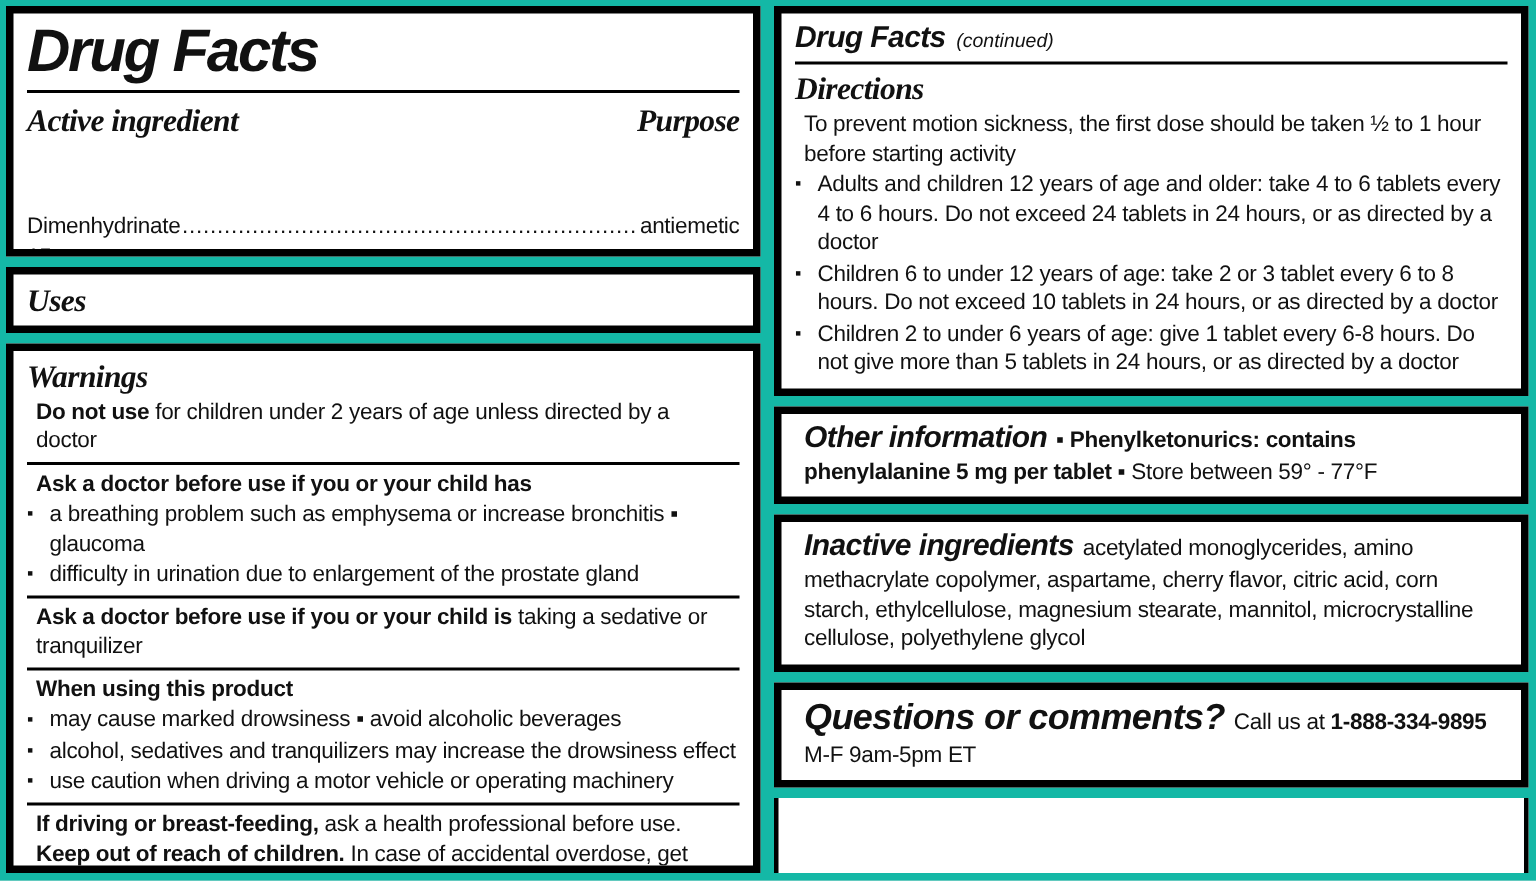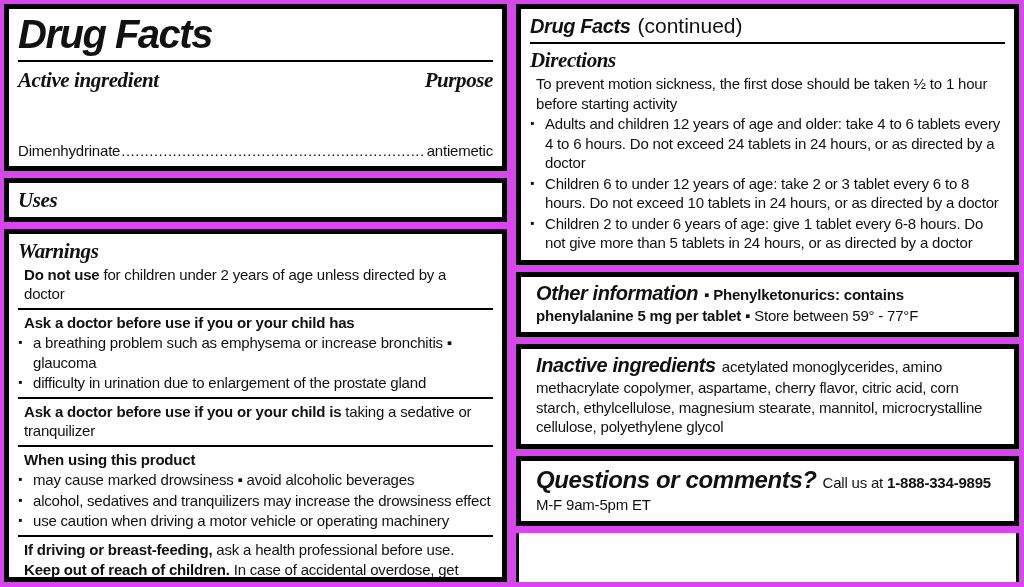--- a/index.html
+++ b/index.html
@@ -1,19 +1,19 @@
 <!DOCTYPE html>
 <html><head>
 <meta charset="utf-8">
 <style>
   * { margin:0; padding:0; box-sizing:border-box; }
   html,body { background:#e8e8e8; }
   body { font-family:"Liberation Sans", sans-serif; color:#111; }
   .page {
-    width:1024px; height:587px; background:#d946ef;
+    width:1024px; height:587px; background:#14b8a6;
     padding:4px 5px 5px 4px; display:flex; gap:9px;
   }
   .col { flex:1 1 0; display:flex; flex-direction:column; gap:7px; min-width:0; }
   .box {
     border:5px solid #000; background:#fff;
     padding:2px 9px 6px 9px; overflow:hidden;
   }
   .grow { flex:1 1 auto; }
   .rule { border:none; border-top:2px solid #000; margin:4px 0 3px 0; }
 
@@ -43,21 +43,21 @@
     content:"....................................................................................................................................................";
     letter-spacing:0.5px;
   }
 
   .bullet { display:flex; gap:5px; margin:1px 0; }
   .bullet .m { flex:0 0 10px; font-size:12px; line-height:1.6; }
   .bullet .t { flex:1 1 auto; font-size:15px; line-height:1.3; letter-spacing:-0.2px; }
 
   .cont-header { display:flex; align-items:baseline; gap:7px; padding-top:3px; }
   .cont-title { font-size:20px; font-weight:bold; font-style:italic; letter-spacing:-0.4px; }
-  .cont-note { font-size:21px; }
+  .cont-note { font-size:13px;font-style:italic; }
 
   .para { margin:1px 6px; }
   .stub { border-left:3px solid #000; border-right:3px solid #000; background:#fff; }
 </style>
 </head>
 <body>
 
 <div class="page">
 
   <div class="col">

